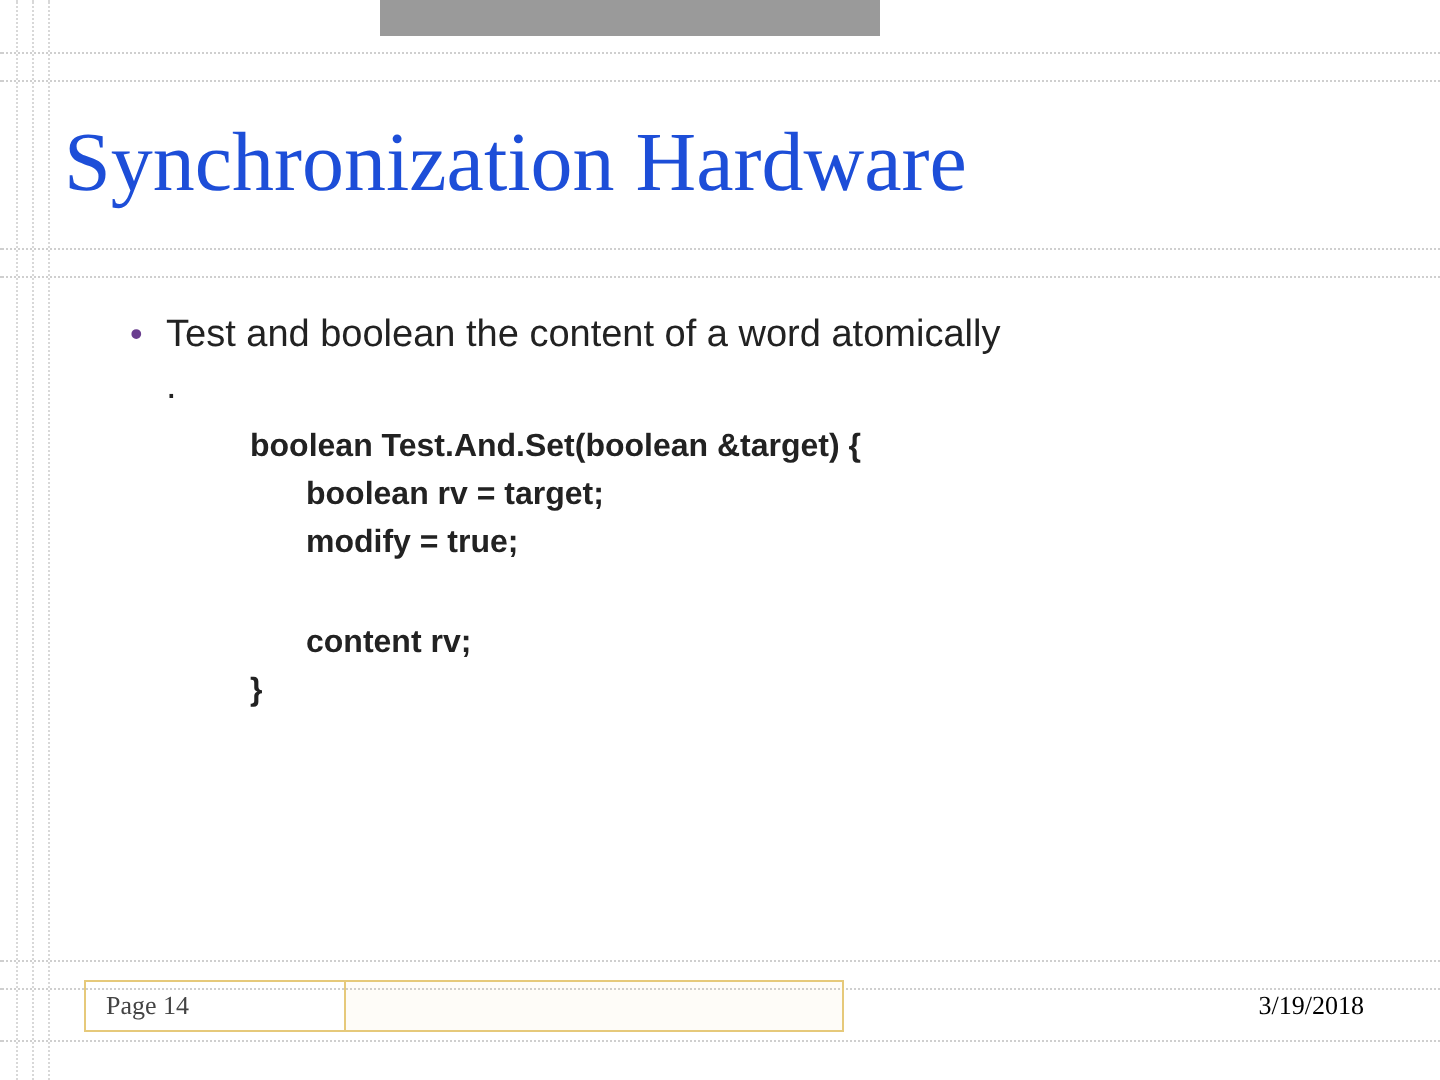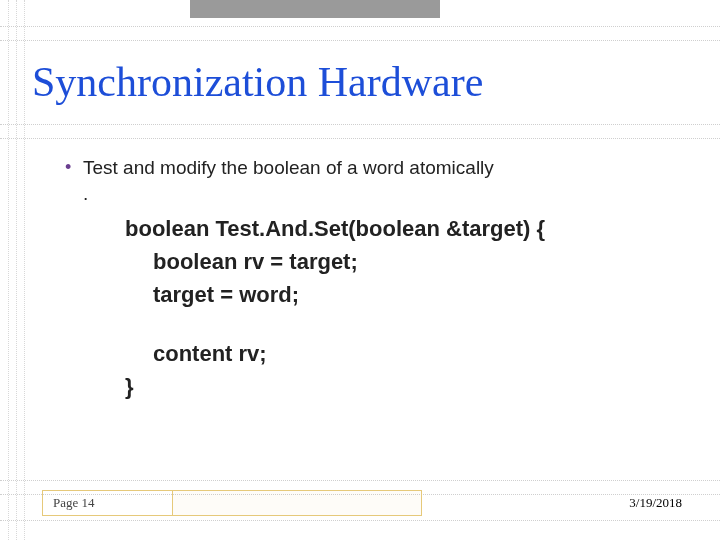--- a/index.html
+++ b/index.html
@@ -59,21 +59,21 @@
     color: #6a3e8f;
     font-size: 18px;
     line-height: 1.4;
   }
   .bullet-text { flex: 1; }
   .dot-line { padding-left: 18px; font-size: 19px; }
   .code-block {
     margin-top: 6px;
     margin-left: 60px;
     font-weight: 700;
-    font-size: 22px;
+    font-size: 16px;
     line-height: 1.5;
   }
   .code-indent { padding-left: 28px; }
   .code-gap { height: 26px; }
   .footer {
     position: absolute;
     left: 42px;
     right: 30px;
     bottom: 24px;
     height: 26px;
@@ -123,28 +123,28 @@
 <div class="hline" style="top:520px"></div>
 <div class="vline" style="left:8px"></div>
 <div class="vline" style="left:16px"></div>
 <div class="vline" style="left:24px"></div>
 
 <h1 class="slide-title">Synchronization Hardware</h1>
 
 <div class="content">
   <div class="bullet-row">
     <div class="bullet-dot">•</div>
-    <div class="bullet-text">Test and modify the boolean of a word atomically</div>
+    <div class="bullet-text">Test and boolean the content of a word atomically</div>
   </div>
   <div class="dot-line">.</div>
 
   <div class="code-block">
     <div>boolean Test.And.Set(boolean &amp;target) {</div>
     <div class="code-indent">boolean rv = target;</div>
-    <div class="code-indent">target = word;</div>
+    <div class="code-indent">modify = true;</div>
     <div class="code-gap"></div>
     <div class="code-indent">content rv;</div>
     <div>}</div>
   </div>
 </div>
 
 <div class="footer">
   <div class="footer-cell-page">Page 14</div>
   <div class="footer-cell-mid"></div>
   <div class="footer-spacer"></div>

